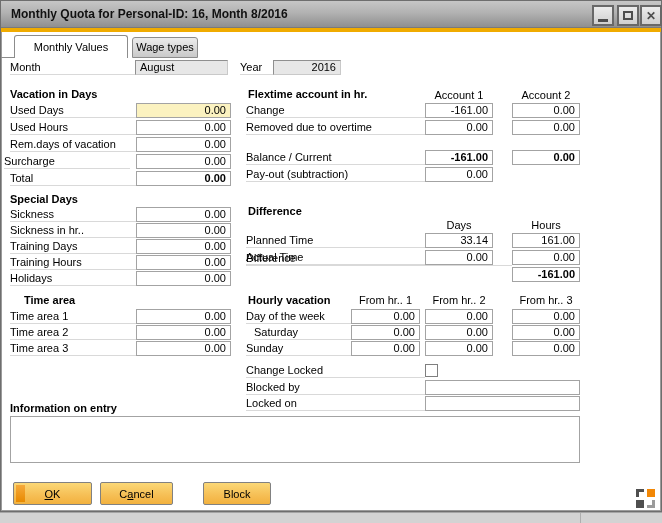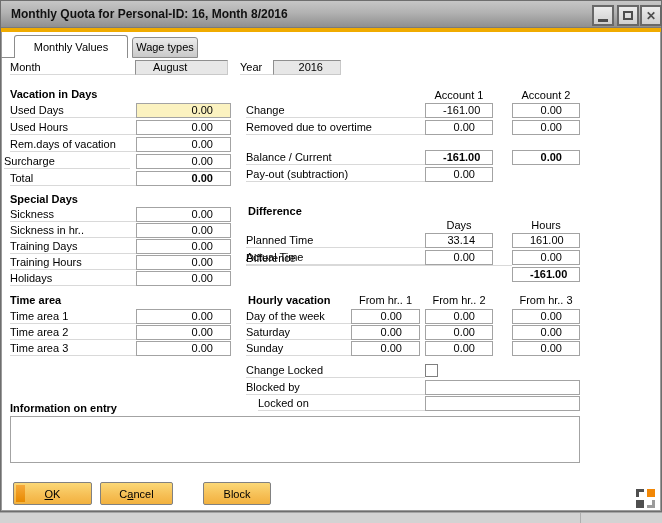--- a/index.html
+++ b/index.html
@@ -59,21 +59,21 @@
 
   .lbl {
     position: absolute; height: 15px; line-height: 14px;
     border-bottom: 1px solid #d9d9d9; white-space: nowrap; overflow: hidden;
   }
   .sec-title { position: absolute; font-weight: bold; white-space: nowrap; }
   .colhead { position: absolute; text-align: center; white-space: nowrap; }
   .field {
     position: absolute; height: 15px; line-height: 13px;
     background: #fff; border: 1px solid #a3a3a3;
-    text-align: right; padding: 0 17px; white-space: nowrap;
+    text-align: right; padding: 0 4px; white-space: nowrap;
   }
   .field.disabled {
     background: #e7e7e7;
     border-color: #8f8f8f #c9c9c9 #c9c9c9 #8f8f8f;
   }
   .field.left-align { text-align: left; }
   .field.focused { background: #FBF2C0; }
   .bold { font-weight: bold; }
 
   .checkbox {
@@ -154,28 +154,29 @@
   <div class="field" style="left:136px;top:207px;width:95px">0.00</div>
   <div class="lbl" style="left:10px;top:223px;width:126px">Sickness in hr..</div>
   <div class="field" style="left:136px;top:223px;width:95px">0.00</div>
   <div class="lbl" style="left:10px;top:239px;width:126px">Training Days</div>
   <div class="field" style="left:136px;top:239px;width:95px">0.00</div>
   <div class="lbl" style="left:10px;top:255px;width:126px">Training Hours</div>
   <div class="field" style="left:136px;top:255px;width:95px">0.00</div>
   <div class="lbl" style="left:10px;top:271px;width:126px">Holidays</div>
   <div class="field" style="left:136px;top:271px;width:95px">0.00</div>
 
-  <div class="sec-title" style="left:10px;top:294px">Time area</div>
+  <div class="sec-title" style="left:24px;top:294px">Time area</div>
   <div class="lbl" style="left:10px;top:309px;width:126px">Time area 1</div>
   <div class="field" style="left:136px;top:309px;width:95px">0.00</div>
   <div class="lbl" style="left:10px;top:325px;width:126px">Time area 2</div>
   <div class="field" style="left:136px;top:325px;width:95px">0.00</div>
   <div class="lbl" style="left:10px;top:341px;width:126px">Time area 3</div>
   <div class="field" style="left:136px;top:341px;width:95px">0.00</div>
 
+  <div class="sec-title" style="left:248px;top:88px">Flextime account in hr.</div>
   <div class="colhead" style="left:425px;top:89px;width:68px">Account 1</div>
   <div class="colhead" style="left:512px;top:89px;width:68px">Account 2</div>
   <div class="lbl" style="left:246px;top:103px;width:179px">Change</div>
   <div class="field" style="left:425px;top:103px;width:68px">-161.00</div>
   <div class="field" style="left:512px;top:103px;width:68px">0.00</div>
   <div class="lbl" style="left:246px;top:120px;width:179px">Removed due to overtime</div>
   <div class="field" style="left:425px;top:120px;width:68px">0.00</div>
   <div class="field" style="left:512px;top:120px;width:68px">0.00</div>
   <div class="lbl" style="left:246px;top:150px;width:179px">Balance / Current</div>
   <div class="field bold" style="left:425px;top:150px;width:68px">-161.00</div>
@@ -197,34 +198,34 @@
 
   <div class="sec-title" style="left:248px;top:294px">Hourly vacation</div>
   <div class="colhead" style="left:337px;top:294px;width:97px">From hr.. 1</div>
   <div class="colhead" style="left:425px;top:294px;width:68px">From hr.. 2</div>
   <div class="colhead" style="left:512px;top:294px;width:68px">From hr.. 3</div>
 
   <div class="lbl" style="left:246px;top:309px;width:105px">Day of the week</div>
   <div class="field" style="left:351px;top:309px;width:69px">0.00</div>
   <div class="field" style="left:425px;top:309px;width:68px">0.00</div>
   <div class="field" style="left:512px;top:309px;width:68px">0.00</div>
-  <div class="lbl" style="left:246px;top:325px;width:105px">Saturday</div>
+  <div class="lbl" style="left:254px;top:325px;width:105px">Saturday</div>
   <div class="field" style="left:351px;top:325px;width:69px">0.00</div>
   <div class="field" style="left:425px;top:325px;width:68px">0.00</div>
   <div class="field" style="left:512px;top:325px;width:68px">0.00</div>
   <div class="lbl" style="left:246px;top:341px;width:105px">Sunday</div>
   <div class="field" style="left:351px;top:341px;width:69px">0.00</div>
   <div class="field" style="left:425px;top:341px;width:68px">0.00</div>
   <div class="field" style="left:512px;top:341px;width:68px">0.00</div>
 
   <div class="lbl" style="left:246px;top:363px;width:179px">Change Locked</div>
   <div class="checkbox" style="left:425px;top:364px"></div>
   <div class="lbl" style="left:246px;top:380px;width:179px">Blocked by</div>
   <div class="field left-align" style="left:425px;top:380px;width:155px"></div>
-  <div class="lbl" style="left:258px;top:396px;width:179px">Locked on</div>
+  <div class="lbl" style="left:246px;top:396px;width:179px">Locked on</div>
   <div class="field left-align" style="left:425px;top:396px;width:155px"></div>
 
   <div class="sec-title" style="left:10px;top:402px">Information on entry</div>
   <textarea class="infobox" style=""></textarea>
 
   <div class="btn" style="left:13px;width:79px">
     <div class="ok-stripe"></div>
     <span></span>
       <span class="mn">O</span>
       <span>K</span>

